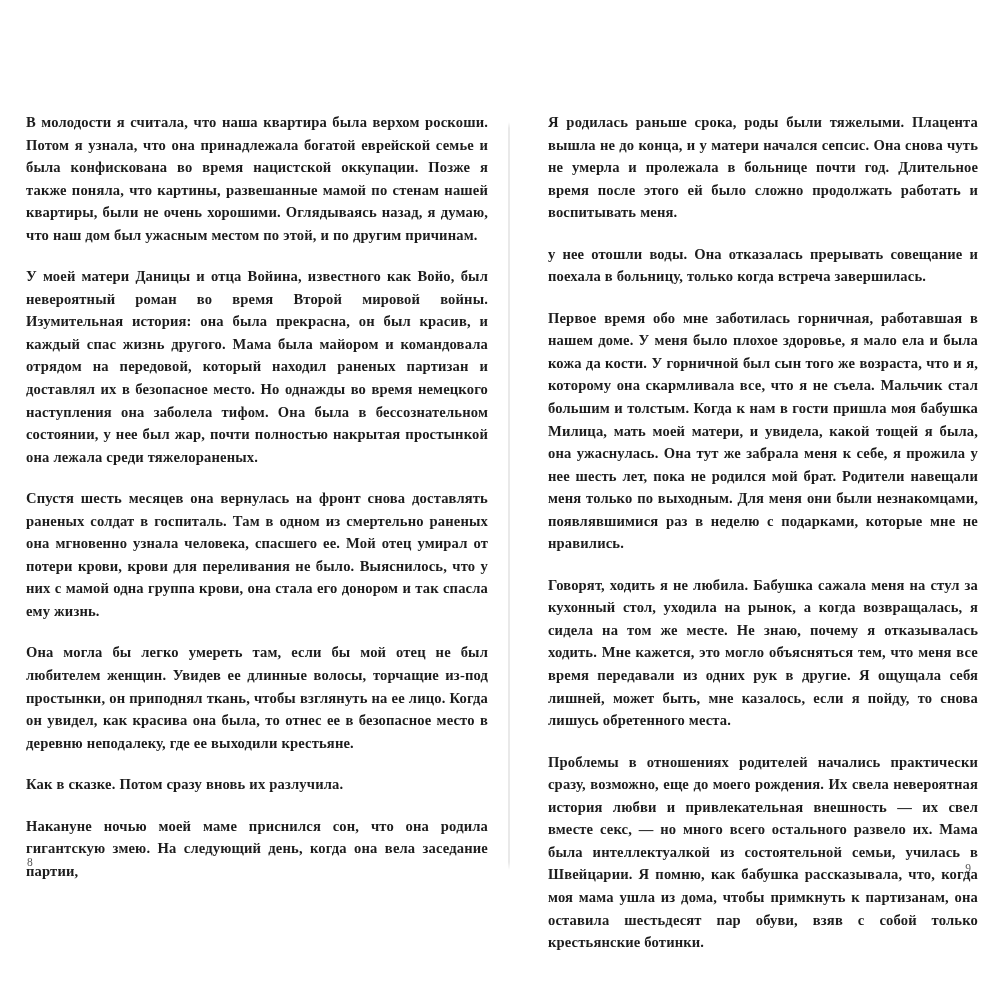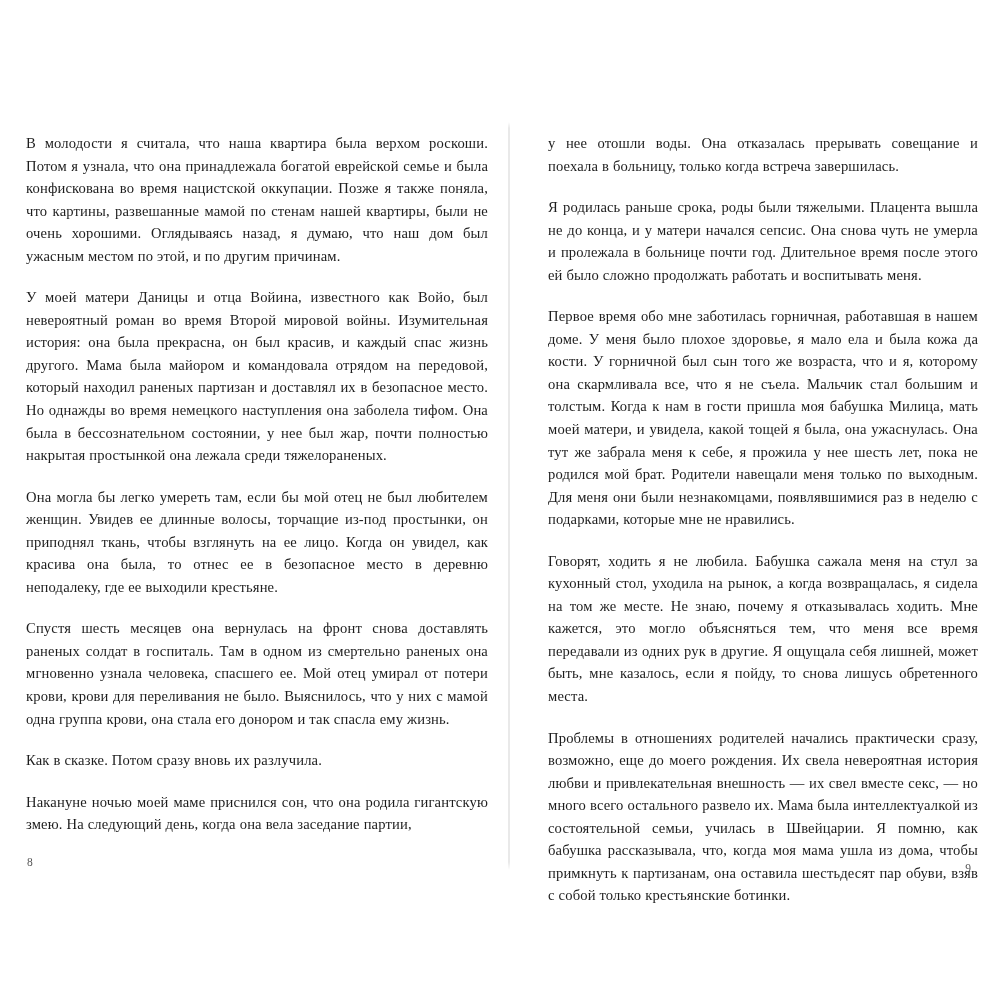--- a/index.html
+++ b/index.html
@@ -39,21 +39,22 @@
   .page {
     position: absolute;
     top: 0;
     height: 1000px;
   }
   .page-left  { left: 0px;   width: 500px; }
   .page-right { left: 520px; width: 480px; }
 
   .textblock {
     position: absolute;
-    top: 132px;
+    top: 111px;
+    font-weight: bold;
   }
   .page-left .textblock  { left: 26px; width: 462px; }
   .page-right .textblock { left: 28px; width: 430px; }
 
   p.para {
     margin: 0 0 19px 0;
     font-size: 14.6px;
     line-height: 22.55px;
     text-align: justify;
     text-justify: inter-word;
@@ -85,32 +86,32 @@
 <body>
 
 <div class="spread">
 
   <div class="spine"></div>
 
   <div class="page page-left">
     <div class="textblock">
       <p class="para">В молодости я считала, что наша квартира была верхом роскоши. Потом я узнала, что она принадлежала богатой еврейской семье и была конфискована во время нацистской оккупации. Позже я также поняла, что картины, развешанные мамой по стенам нашей квартиры, были не очень хорошими. Оглядываясь назад, я думаю, что наш дом был ужасным местом по этой, и по другим причинам.</p>
       <p class="para">У моей матери Даницы и отца Войина, известного как Войо, был невероятный роман во время Второй мировой войны. Изумительная история: она была прекрасна, он был красив, и каждый спас жизнь другого. Мама была майором и командовала отрядом на передовой, который находил раненых партизан и доставлял их в безопасное место. Но однажды во время немецкого наступления она заболела тифом. Она была в бессознательном состоянии, у нее был жар, почти полностью накрытая простынкой она лежала среди тяжелораненых.</p>
+      <p class="para">Спустя шесть месяцев она вернулась на фронт снова доставлять раненых солдат в госпиталь. Там в одном из смертельно раненых она мгновенно узнала человека, спасшего ее. Мой отец умирал от потери крови, крови для переливания не было. Выяснилось, что у них с мамой одна группа крови, она стала его донором и так спасла ему жизнь.</p>
       <p class="para">Она могла бы легко умереть там, если бы мой отец не был любителем женщин. Увидев ее длинные волосы, торчащие из-под простынки, он приподнял ткань, чтобы взглянуть на ее лицо. Когда он увидел, как красива она была, то отнес ее в безопасное место в деревню неподалеку, где ее выходили крестьяне.</p>
-      <p class="para">Спустя шесть месяцев она вернулась на фронт снова доставлять раненых солдат в госпиталь. Там в одном из смертельно раненых она мгновенно узнала человека, спасшего ее. Мой отец умирал от потери крови, крови для переливания не было. Выяснилось, что у них с мамой одна группа крови, она стала его донором и так спасла ему жизнь.</p>
       <p class="para">Как в сказке. Потом сразу вновь их разлучила.</p>
       <p class="para">Накануне ночью моей маме приснился сон, что она родила гигантскую змею. На следующий день, когда она вела заседание партии,</p>
     </div>
     <div class="folio folio-left">8</div>
   </div>
 
   <div class="page page-right">
     <div class="textblock">
+      <p class="para">Я родилась раньше срока, роды были тяжелыми. Плацента вышла не до конца, и у матери начался сепсис. Она снова чуть не умерла и пролежала в больнице почти год. Длительное время после этого ей было сложно продолжать работать и воспитывать меня.</p>
       <p class="para">у нее отошли воды. Она отказалась прерывать совещание и поехала в больницу, только когда встреча завершилась.</p>
-      <p class="para">Я родилась раньше срока, роды были тяжелыми. Плацента вышла не до конца, и у матери начался сепсис. Она снова чуть не умерла и пролежала в больнице почти год. Длительное время после этого ей было сложно продолжать работать и воспитывать меня.</p>
       <p class="para">Первое время обо мне заботилась горничная, работавшая в нашем доме. У меня было плохое здоровье, я мало ела и была кожа да кости. У горничной был сын того же возраста, что и я, которому она скармливала все, что я не съела. Мальчик стал большим и толстым. Когда к нам в гости пришла моя бабушка Милица, мать моей матери, и увидела, какой тощей я была, она ужаснулась. Она тут же забрала меня к себе, я прожила у нее шесть лет, пока не родился мой брат. Родители навещали меня только по выходным. Для меня они были незнакомцами, появлявшимися раз в неделю с подарками, которые мне не нравились.</p>
       <p class="para">Говорят, ходить я не любила. Бабушка сажала меня на стул за кухонный стол, уходила на рынок, а когда возвращалась, я сидела на том же месте. Не знаю, почему я отказывалась ходить. Мне кажется, это могло объясняться тем, что меня все время передавали из одних рук в другие. Я ощущала себя лишней, может быть, мне казалось, если я пойду, то снова лишусь обретенного места.</p>
       <p class="para">Проблемы в отношениях родителей начались практически сразу, возможно, еще до моего рождения. Их свела невероятная история любви и привлекательная внешность — их свел вместе секс, — но много всего остального развело их. Мама была интеллектуалкой из состоятельной семьи, училась в Швейцарии. Я помню, как бабушка рассказывала, что, когда моя мама ушла из дома, чтобы примкнуть к партизанам, она оставила шестьдесят пар обуви, взяв с собой только крестьянские ботинки.</p>
     </div>
     <div class="folio folio-right">9</div>
   </div>
 
   <div class="scan-tint"></div>
 </div>
 

